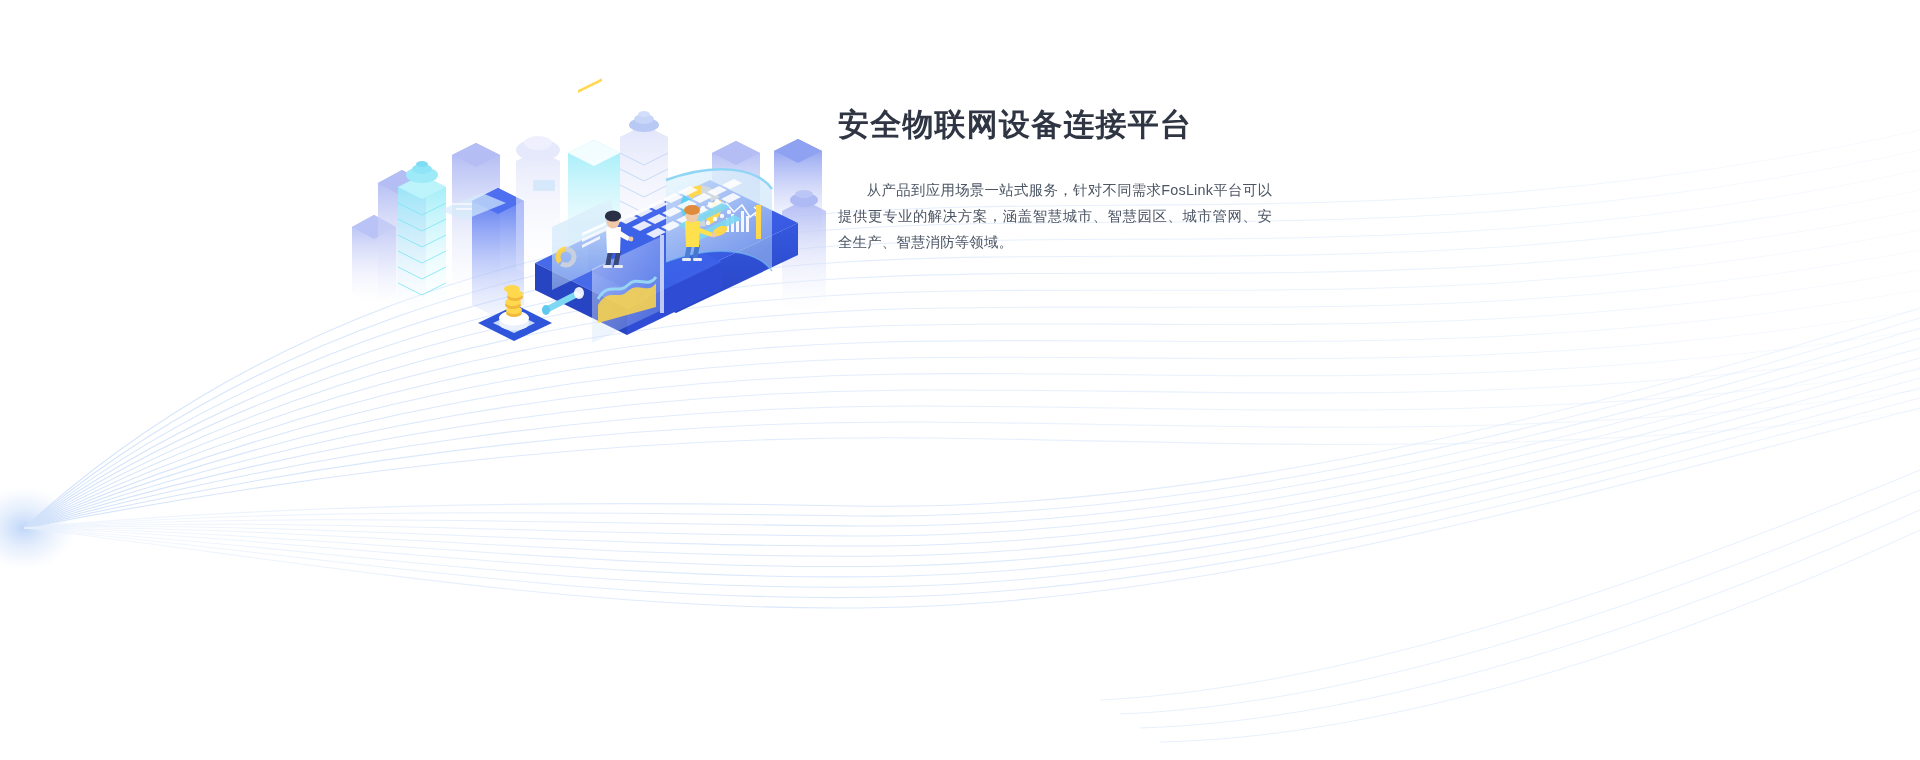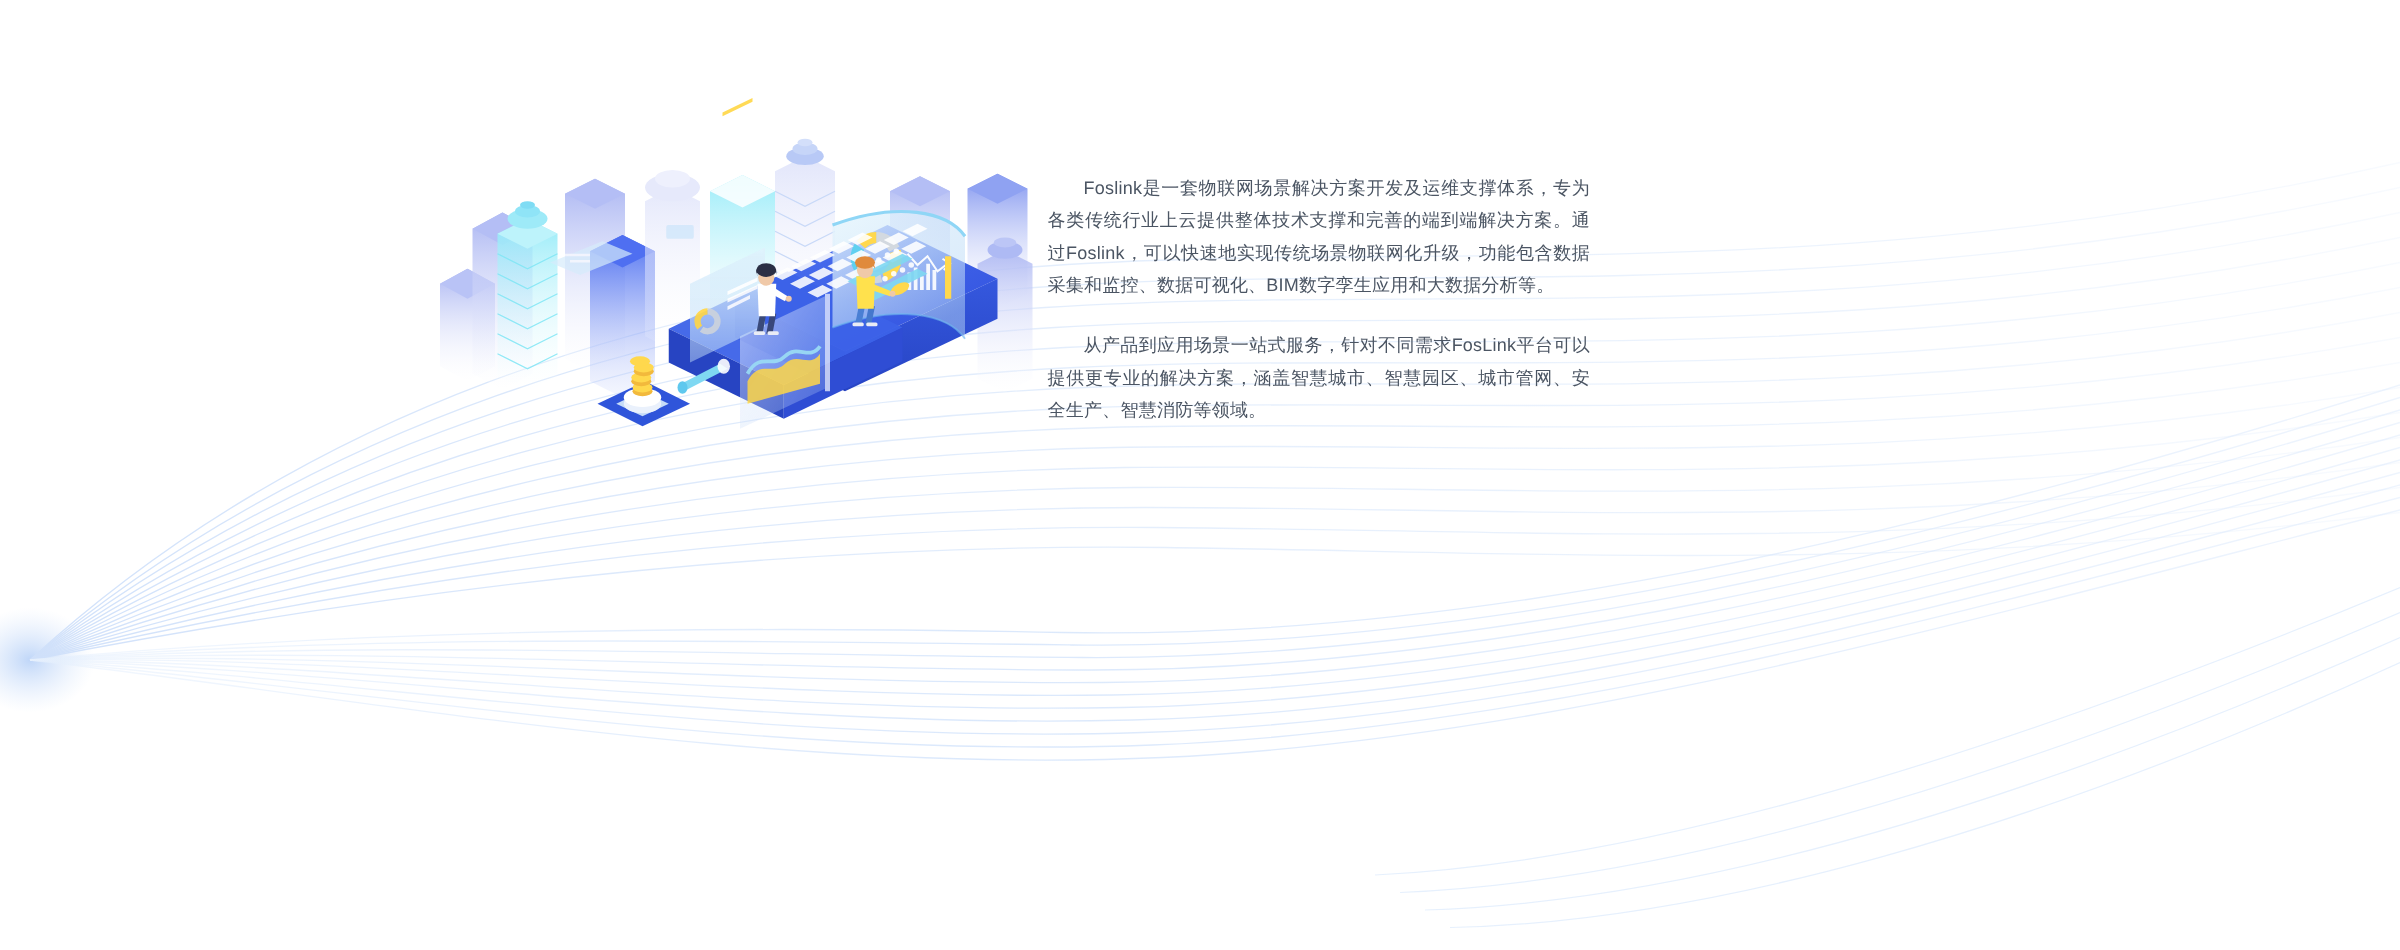--- a/index.html
+++ b/index.html
@@ -432,20 +432,20 @@
     </g>
 
     <g>
       <polygon points="213,253 246,236 252,240 219,257" fill="#7fd8f2"></polygon>
       <ellipse cx="249" cy="238" rx="5" ry="6" fill="#ffffff" opacity="0.9"></ellipse>
       <ellipse cx="216" cy="255" rx="4" ry="5" fill="#5fc8ee"></ellipse>
     </g>
   </svg>
 
   <div id="text-col">
+    <h1 id="page-title">安全物联网设备连接平台</h1>
 
     <div id="body-copy">
-      <p class="para">Foslink是一套物联网场景解决方案开发及运维支撑体系，专为各类传统行业上云提供整体技术支撑和完善的端到端解决方案。通过Foslink，可以快速地实现传统场景物联网化升级，功能包含数据采集和监控、数据可视化、BIM数字孪生应用和大数据分析等。</p>
       <p class="para">从产品到应用场景一站式服务，针对不同需求FosLink平台可以提供更专业的解决方案，涵盖智慧城市、智慧园区、城市管网、安全生产、智慧消防等领域。</p>
     </div>
   </div>
 
 </div>
 
 </body></html>

